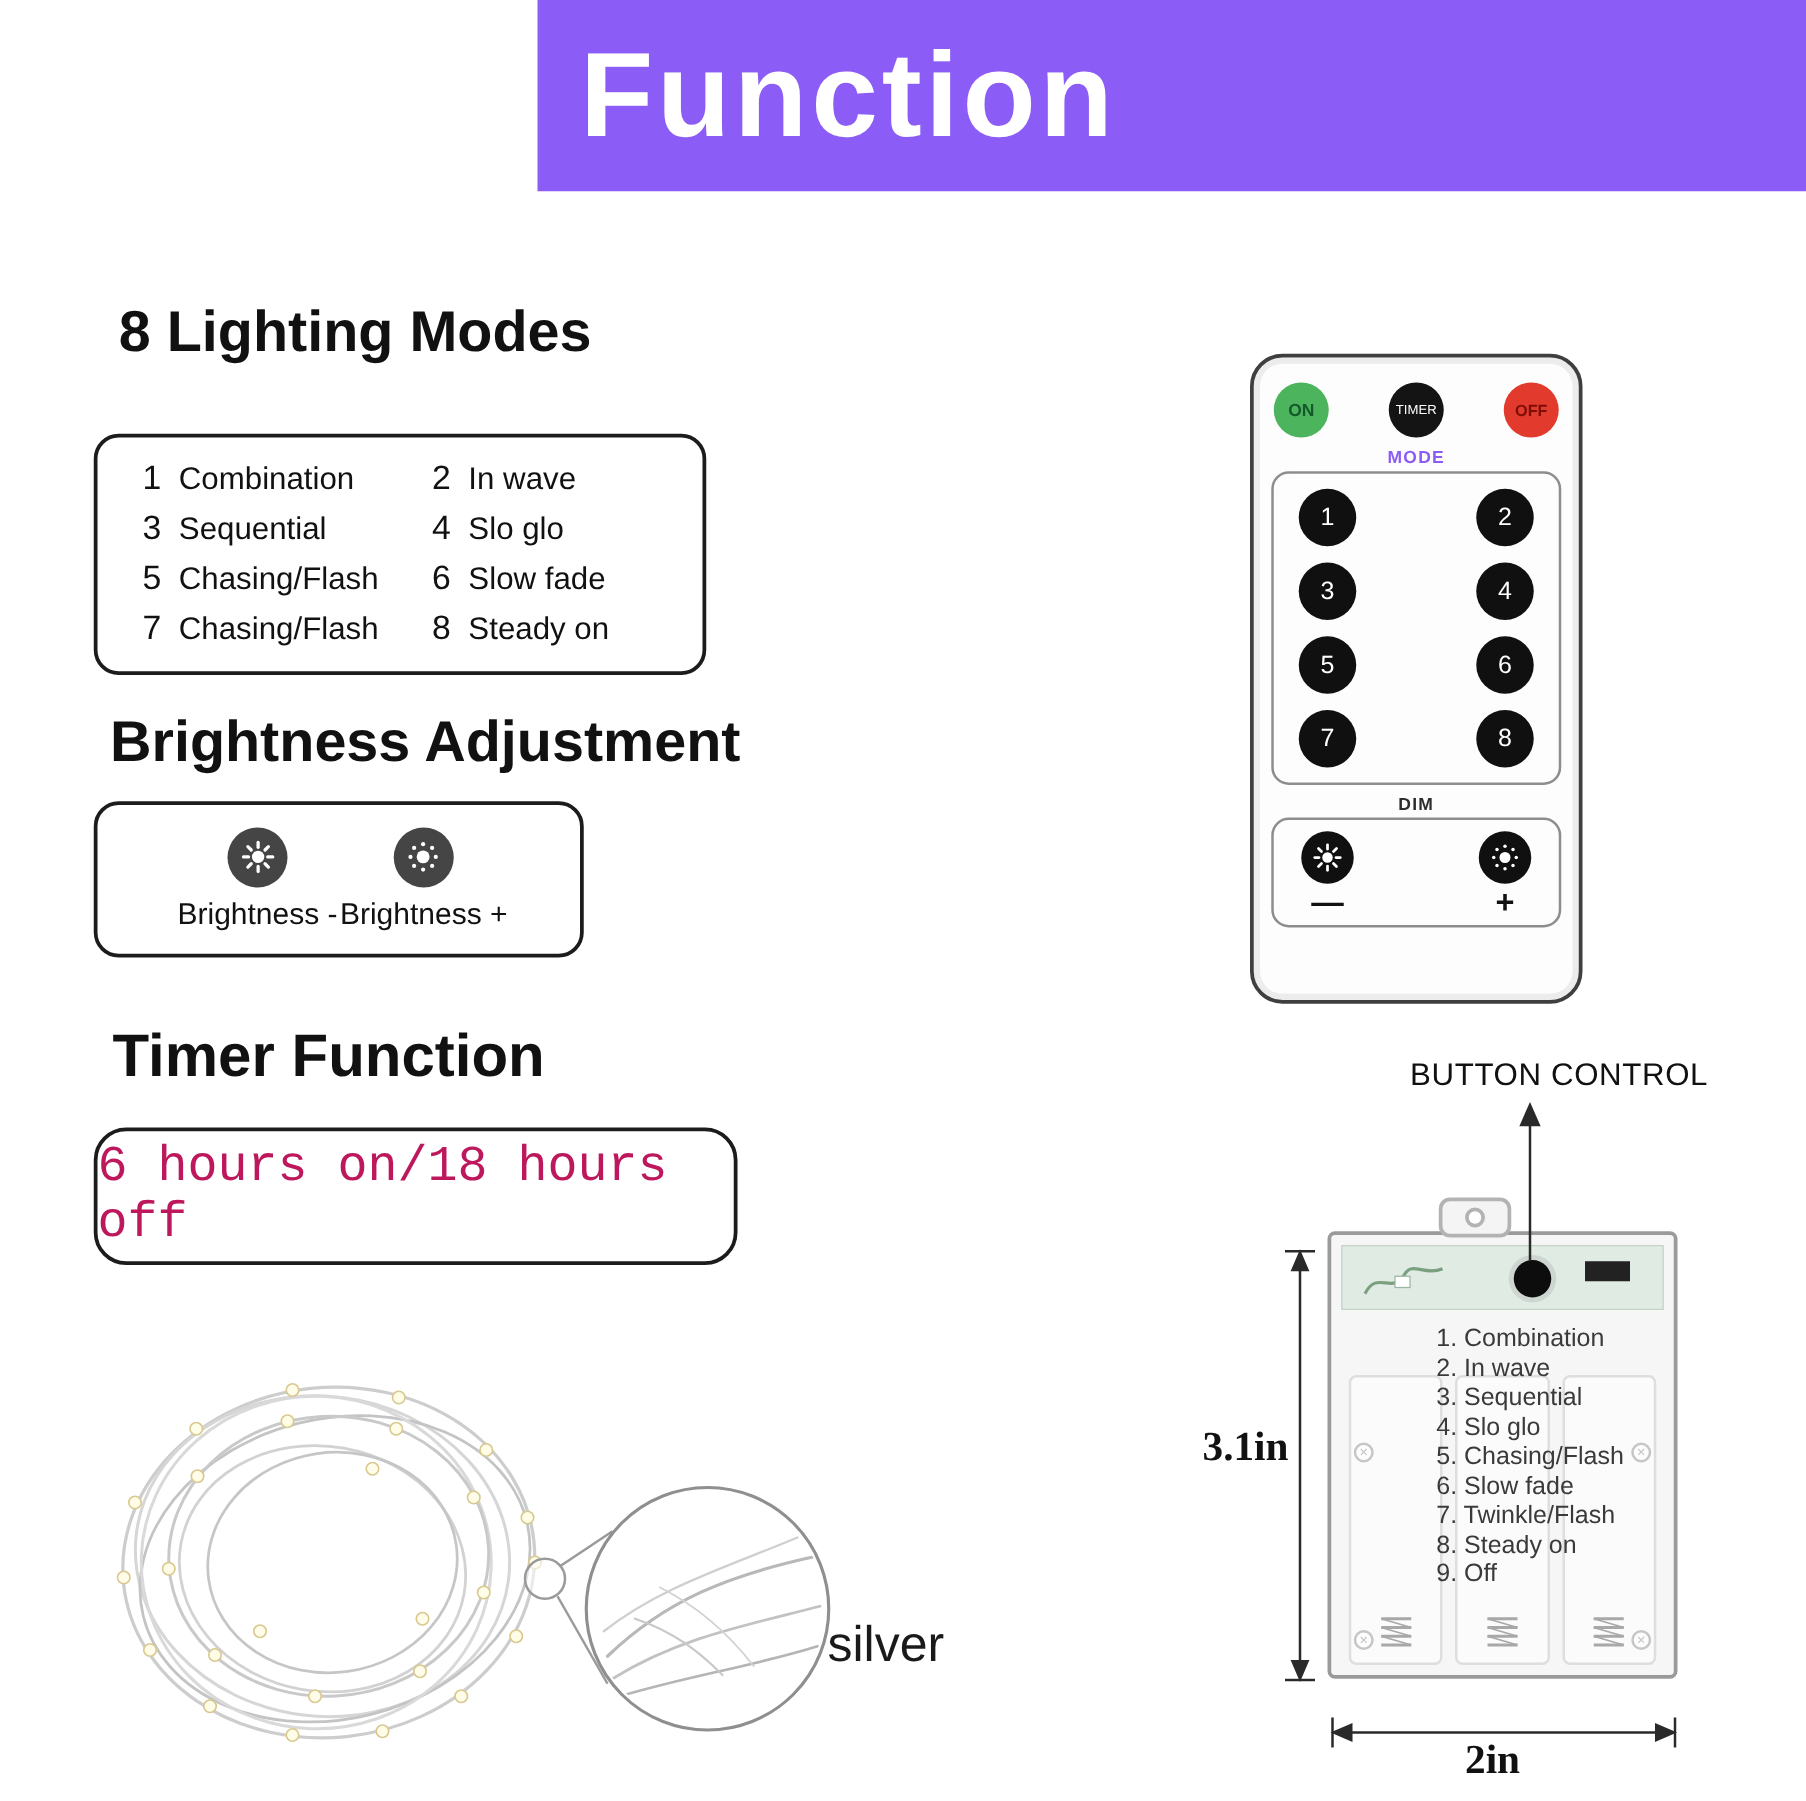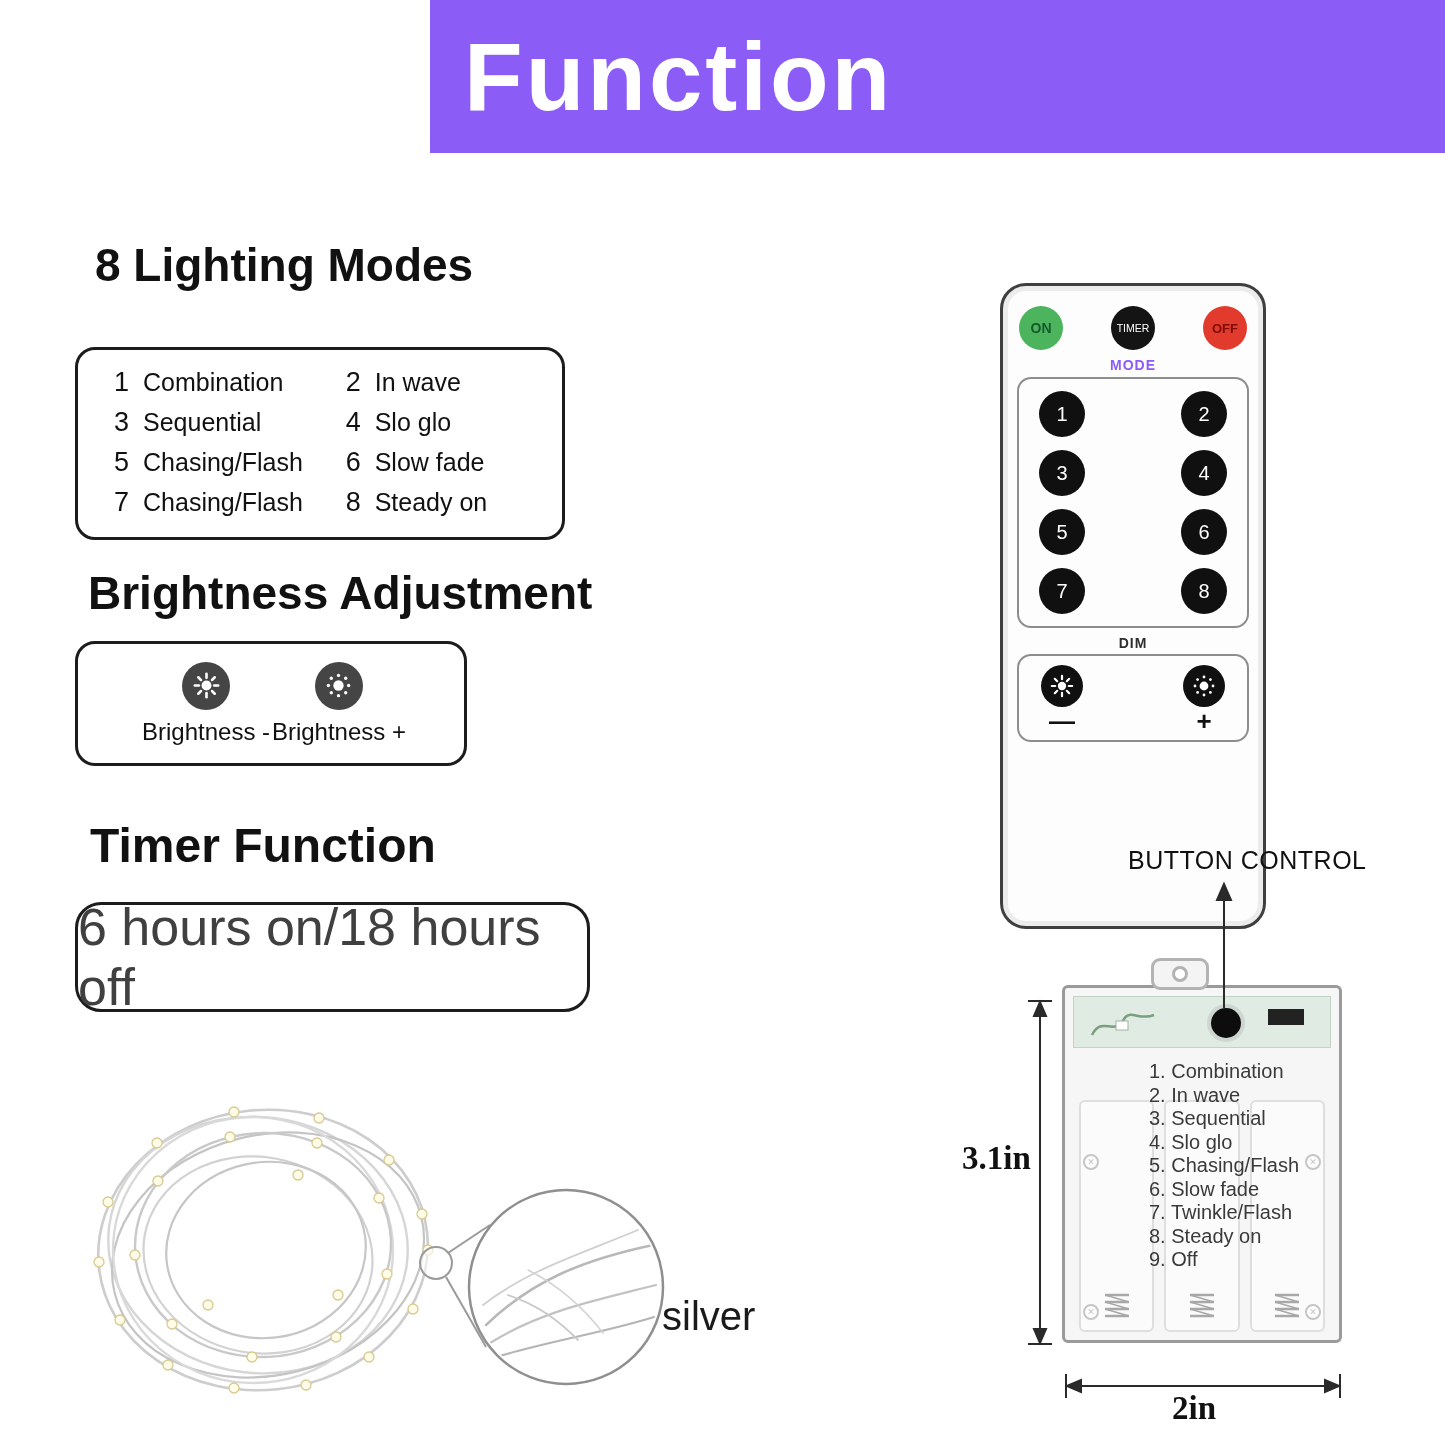--- a/index.html
+++ b/index.html
@@ -29,26 +29,26 @@
                     display:flex; justify-content:space-between; align-items:center;
                     padding:0 58px 0 64px; }
   .bright-group { display:flex; flex-direction:column; align-items:center; gap:8px; }
   .bright-icon { width:48px; height:48px; border-radius:50%; background:#454545;
                  display:flex; align-items:center; justify-content:center; }
   .bright-label { font-size:24px; color:#111; }
 
   .timer-box { position:absolute; left:75px; top:902px; width:515px; height:110px;
                border:3px solid #1c1c1c; border-radius:26px;
                display:flex; align-items:center; justify-content:center; }
-  .timer-text { font-family:Liberation Sans, sans-serif; font-size:52px; color:#404040; }
+  .timer-text { font-family:Liberation Mono, monospace; font-size:40px; color:#be185d; }
 
   .silver-label { position:absolute; left:662px; top:1294px; font-size:40px; color:#1a1a1a; }
 
   
-  .remote { position:absolute; left:1000px; top:283px; width:266px; height:646px;
+  .remote { position:absolute; left:1000px; top:283px; width:266px; height:520px;
             background:#fdfdfd; border:3px solid #3f3f3f; border-radius:26px;
             box-shadow: inset 0 0 0 5px #ececec; }
   .remote-top { display:flex; justify-content:space-between; padding:20px 16px 0; }
   .rbtn { width:44px; height:44px; border-radius:50%; display:flex; align-items:center;
           justify-content:center; font-weight:bold; }
   .btn-on { background:#4DB45E; color:#14592a; font-size:14px; }
   .btn-timer { background:#141414; color:#fff; font-size:10.5px; font-weight:normal; }
   .btn-off { background:#E23A2D; color:#7e0d06; font-size:13px; }
   .mode-word { text-align:center; font-size:14px; font-weight:bold; color:#8b5cf6;
                letter-spacing:1px; margin-top:7px; }

